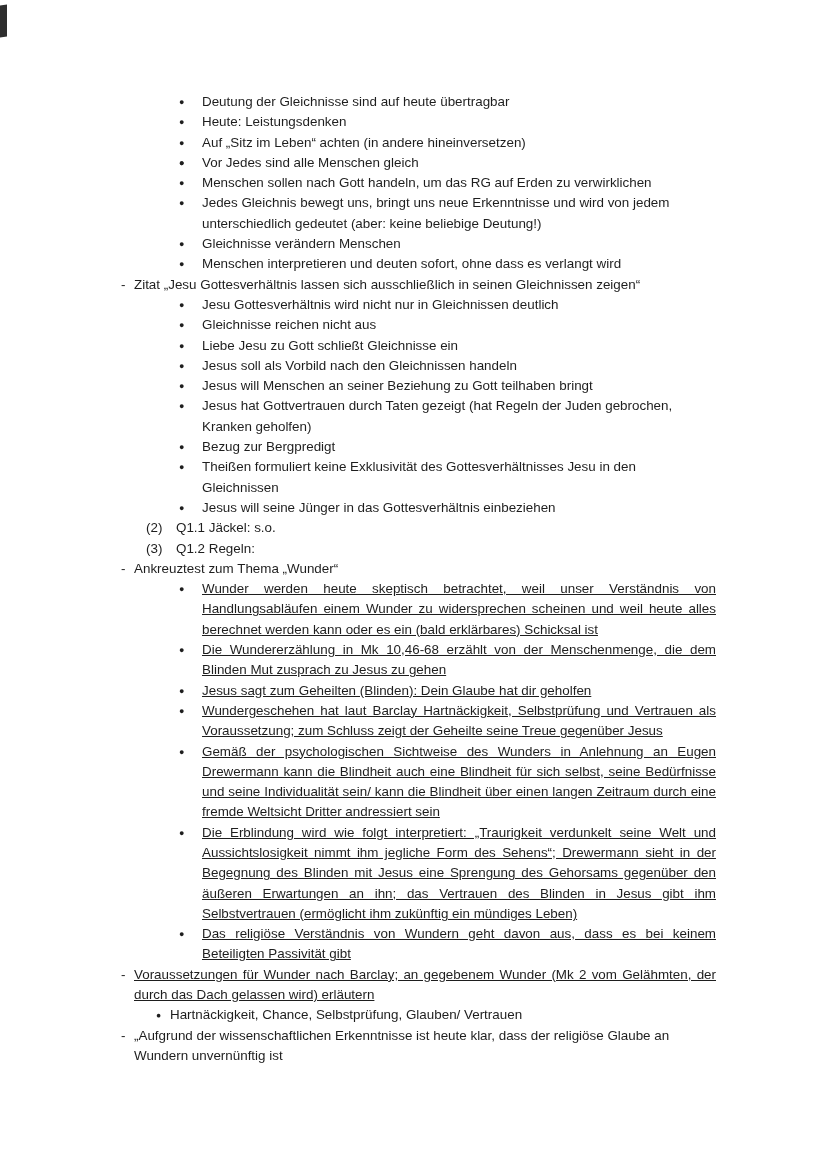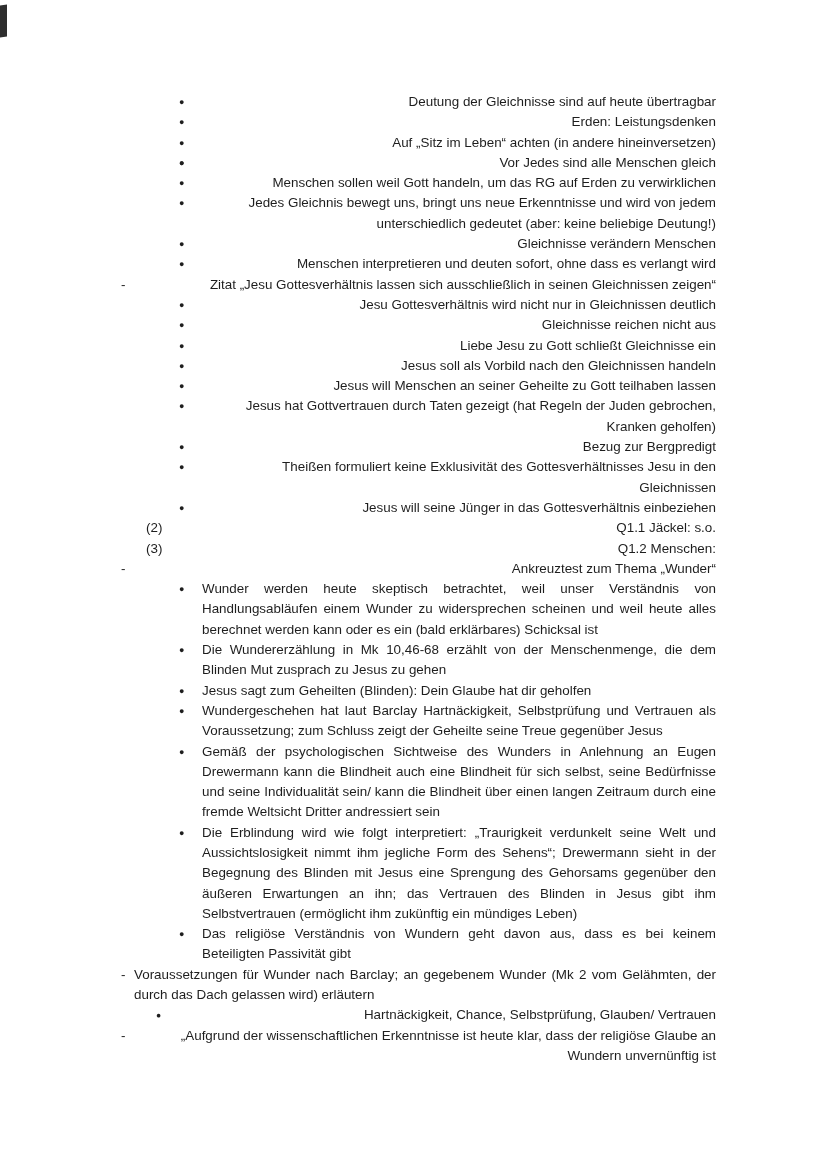--- a/index.html
+++ b/index.html
@@ -25,65 +25,65 @@
     transform: skewY(-10deg);
   }
   .doc {
     position: absolute;
     top: 92px;
     left: 0;
     right: 0;
   }
   .li { position: relative; padding-right: 112px; }
   .li .marker { position: absolute; top: 0; line-height: 20.3px; color: #1e1e1e; }
-  .li .txt { display: block; text-align: right; }
+  .li .txt { display: block; }
 
   .dash { padding-left: 134px; }
   .dash > .marker { left: 121px; }
 
   .num { padding-left: 176px; }
   .num > .marker { left: 146px; }
 
   .b1 { padding-left: 202px; }
   .b1 > .marker { left: 179px; font-size: 9px; }
 
   .b2 { padding-left: 170px; }
   .b2 > .marker { left: 156px; font-size: 8.5px; }
 
-  .just .txt { text-align: justify; }
+  .just .txt { text-align: justify; text-decoration: underline; }
 </style>
 </head>
 <body>
 
 <div class="page">
   <div class="corner-mark"></div>
   <div class="doc">
 
     <div class="li b1">
         <span class="marker">●</span>
         <span class="txt">Deutung der Gleichnisse sind auf heute übertragbar</span>
       </div>
     <div class="li b1">
         <span class="marker">●</span>
-        <span class="txt">Erden: Leistungsdenken</span>
+        <span class="txt">Heute: Leistungsdenken</span>
       </div>
     <div class="li b1">
         <span class="marker">●</span>
         <span class="txt">Auf „Sitz im Leben“ achten (in andere hineinversetzen)</span>
       </div>
     <div class="li b1">
         <span class="marker">●</span>
       </div>
     <div class="li b1">
         <span class="marker">●</span>
         <span class="txt">Vor Jedes sind alle Menschen gleich</span>
       </div>
     <div class="li b1">
         <span class="marker">●</span>
-        <span class="txt">Menschen sollen weil Gott handeln, um das RG auf Erden zu verwirklichen</span>
+        <span class="txt">Menschen sollen nach Gott handeln, um das RG auf Erden zu verwirklichen</span>
       </div>
     <div class="li b1">
         <span class="marker">●</span>
         <span class="txt">Jedes Gleichnis bewegt uns, bringt uns neue Erkenntnisse und wird von jedem unterschiedlich gedeutet (aber: keine beliebige Deutung!)</span>
       </div>
     <div class="li b1">
         <span class="marker">●</span>
         <span class="txt">Gleichnisse verändern Menschen</span>
       </div>
     <div class="li b1">
@@ -107,21 +107,21 @@
     <div class="li b1">
         <span class="marker">●</span>
         <span class="txt">Liebe Jesu zu Gott schließt Gleichnisse ein</span>
       </div>
     <div class="li b1">
         <span class="marker">●</span>
         <span class="txt">Jesus soll als Vorbild nach den Gleichnissen handeln</span>
       </div>
     <div class="li b1">
         <span class="marker">●</span>
-        <span class="txt">Jesus will Menschen an seiner Geheilte zu Gott teilhaben lassen</span>
+        <span class="txt">Jesus will Menschen an seiner Beziehung zu Gott teilhaben bringt</span>
       </div>
     <div class="li b1">
         <span class="marker">●</span>
         <span class="txt">Jesus hat Gottvertrauen durch Taten gezeigt (hat Regeln der Juden gebrochen, Kranken geholfen)</span>
       </div>
     <div class="li b1">
         <span class="marker">●</span>
         <span class="txt">Bezug zur Bergpredigt</span>
       </div>
     <div class="li b1">
@@ -132,21 +132,21 @@
         <span class="marker">●</span>
         <span class="txt">Jesus will seine Jünger in das Gottesverhältnis einbeziehen</span>
       </div>
 
     <div class="li num">
         <span class="marker">(2)</span>
         <span class="txt">Q1.1 Jäckel: s.o.</span>
       </div>
     <div class="li num">
         <span class="marker">(3)</span>
-        <span class="txt">Q1.2 Menschen:</span>
+        <span class="txt">Q1.2 Regeln:</span>
       </div>
 
     <div class="li dash">
         <span class="marker">-</span>
         <span class="txt">Ankreuztest zum Thema „Wunder“</span>
       </div>
 
     <div class="li b1 just">
         <span class="marker">●</span>
         <span class="txt">Wunder werden heute skeptisch betrachtet, weil unser Verständnis von Handlungsabläufen einem Wunder zu widersprechen scheinen und weil heute alles berechnet werden kann oder es ein (bald erklärbares) Schicksal ist</span>

